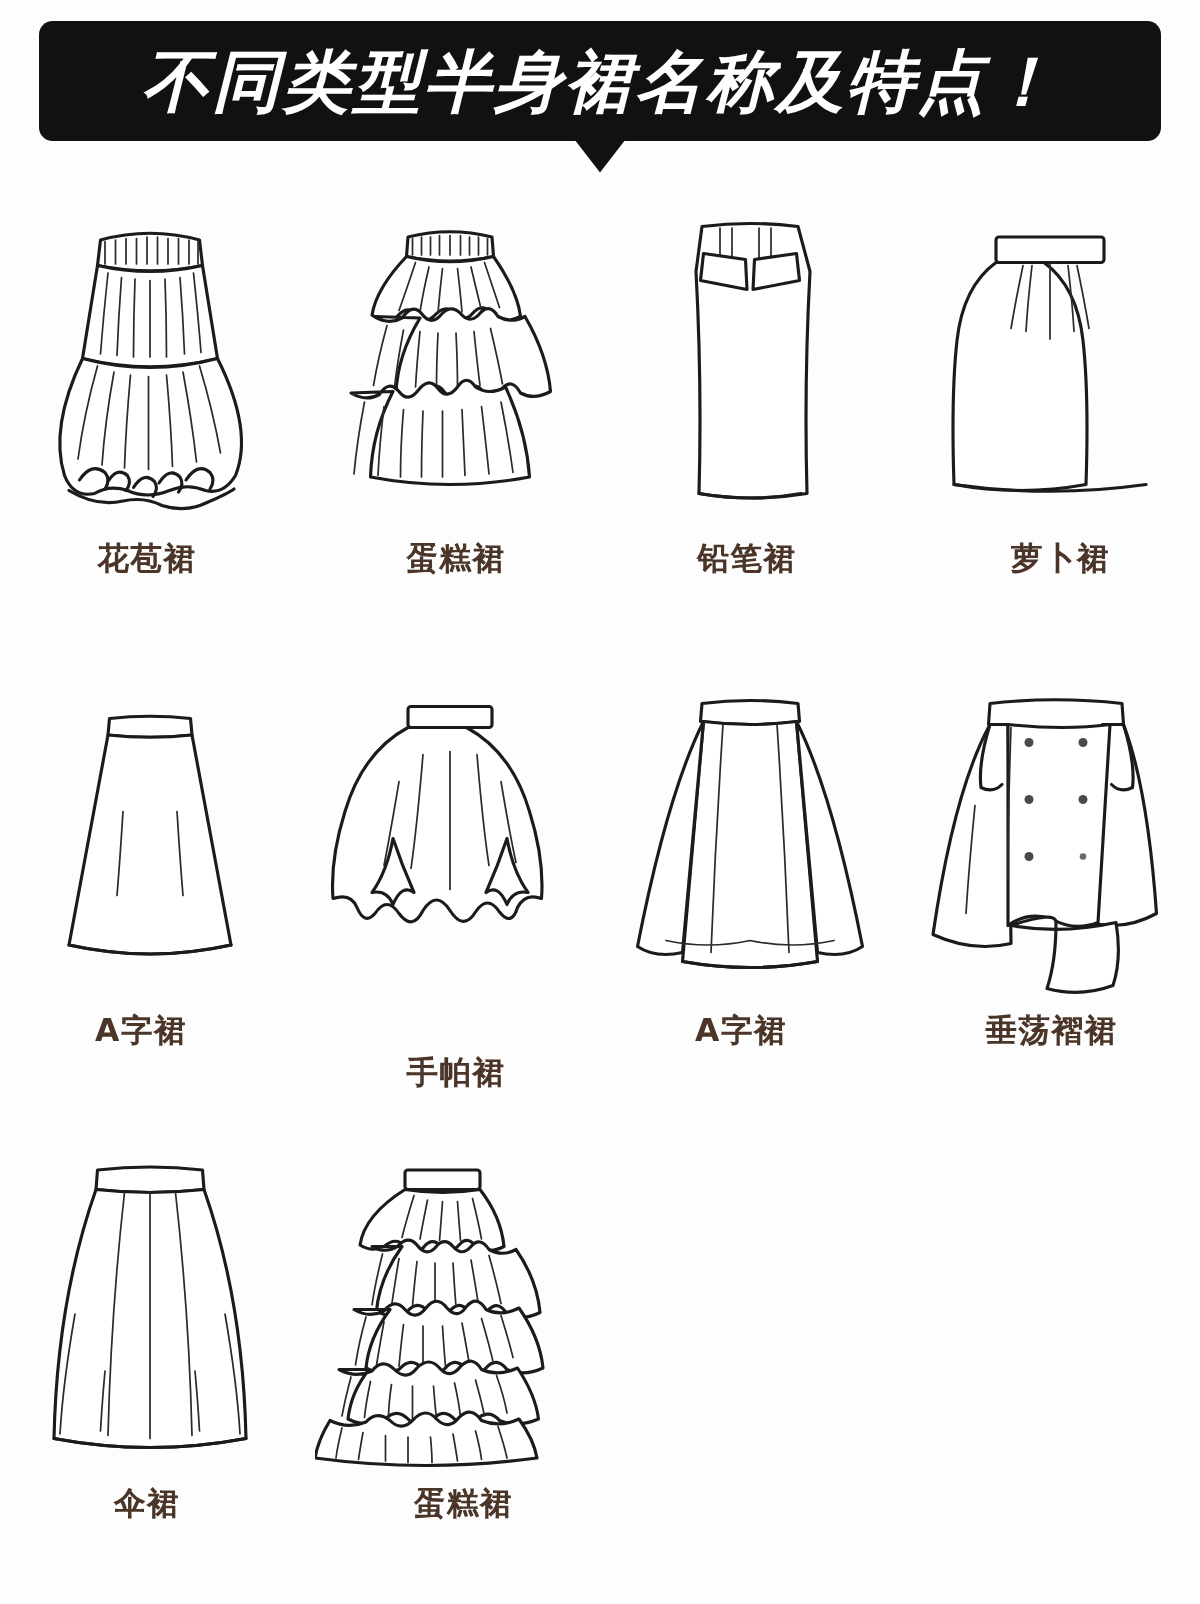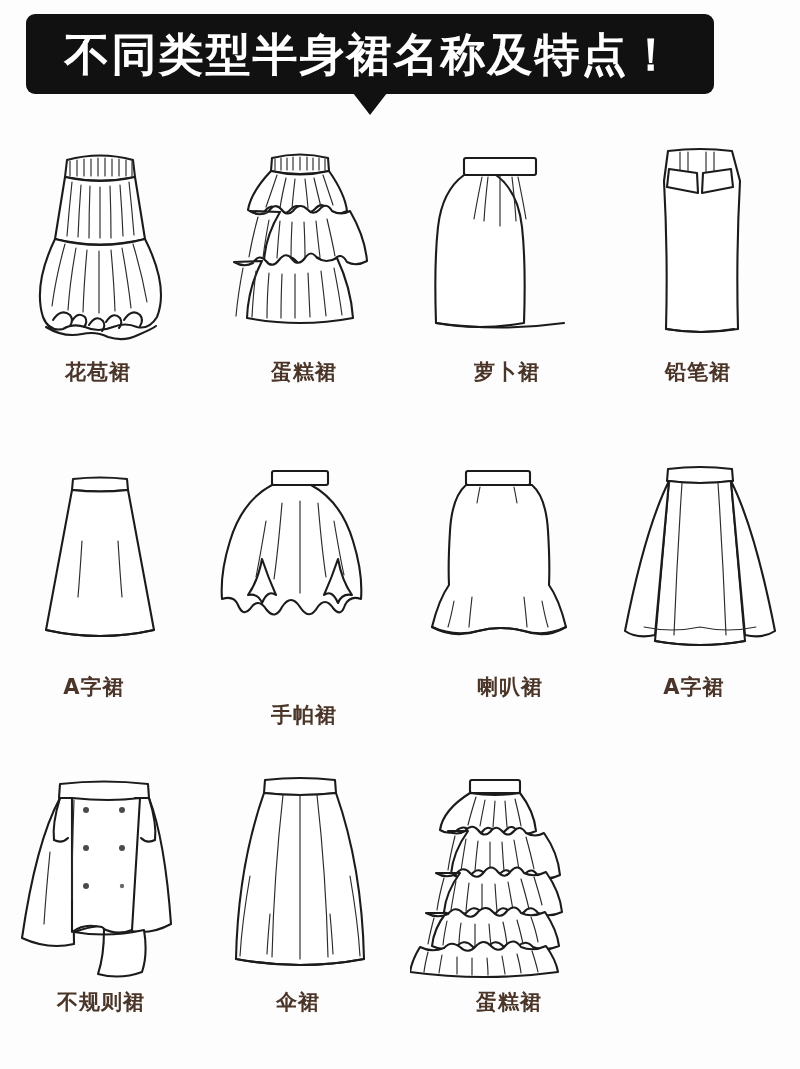--- a/index.html
+++ b/index.html
@@ -6,21 +6,21 @@
   body{
     width:800px;height:1069px;
     background:#fdfdfd;
     font-family:"DejaVu Sans","Liberation Sans",sans-serif;
     overflow:hidden;
     position:relative;
   }
   #page{position:relative;width:800px;height:1069px;}
 
   
-  .banner-wrap{position:absolute;left:26px;top:14px;width:688px;}
+  .banner-wrap{position:absolute;left:26px;top:14px;width:748px;font-style:italic;}
   .banner{
     background:#111111;border-radius:9px;
     height:80px;display:flex;align-items:center;justify-content:center;
   }
   .banner-title{
     color:#ffffff;font-weight:700;font-size:45px;letter-spacing:2px;
     line-height:1;white-space:nowrap;
     font-family:"DejaVu Sans","Liberation Sans",sans-serif;
   }
   .banner-tail{
@@ -104,45 +104,45 @@
           <path class="ln fillw" d="M40 75 q9 6 18 1 q7 -10 13 -3 q6 8 12 2 q7 -9 14 -2 q6 7 12 1 q7 -9 13 1 q9 5 18 0 q15 26 17 50 q-11 6 -20 1 q-6 -11 -13 -2 q-6 7 -12 1 q-6 -8 -13 1 q-7 7 -13 -1 q-6 -8 -13 2 q-9 5 -19 -1 q1 -25 16 -50 z"></path>
           <path class="ln-t" d="M48 81 q-6 22 -9 40 M59 84 q-4 21 -6 38 M70 85 q-2 20 -3 37 M82 86 q-1 20 -1 37 M94 86 q1 20 1 36 M106 85 q2 20 4 36 M117 83 q5 21 8 37"></path>
           <path class="ln fillw" d="M24 126 q10 6 19 1 q6 -10 13 -2 q6 8 13 -1 q7 -9 13 -1 q6 8 13 -1 q6 -9 12 0 q9 6 20 0 q14 30 16 60 q-53 10 -106 0 q1 -30 15 -57 z"></path>
           <path class="ln-t" d="M33 132 q-5 26 -7 48 M46 135 q-3 25 -4 46 M59 137 q-2 24 -2 45 M72 138 q-1 24 -1 44 M85 138 v44 M98 137 q1 24 2 44 M111 135 q3 25 5 45 M124 132 q5 25 8 47"></path>
         </svg>
       </div>
       <div class="caption">蛋糕裙</div>
     </div>
 
 
-    <div class="cell c3">
-      <div class="art">
-        <svg width="180" height="215" viewBox="0 0 180 215">
-          <rect class="ln fillw" x="54" y="22" width="72" height="17" rx="2"></rect>
-          <path class="ln fillw" d="M54 39 q-22 16 -26 52 q-4 36 -2 96 q44 8 88 0 q2 -60 -2 -96 q-4 -36 -26 -52 z"></path>
-          <path class="ln-t" d="M72 41 q-5 24 -8 42 M78 41 q-3 26 -4 44 M90 40 q0 30 0 50 M102 41 q3 26 4 44 M108 41 q5 24 8 42"></path>
-          <path class="ln" d="M26 187 q64 9 128 0"></path>
-        </svg>
-      </div>
-      <div class="caption">萝卜裙</div>
-    </div>
-
     <div class="cell c4">
       <div class="art">
         <svg width="180" height="215" viewBox="0 0 180 215">
           <path class="ln fillw" d="M58 15 q32 -4 64 0 l8 30 q-4 74 -2 148 q-36 6 -72 0 q2 -74 -2 -148 z"></path>
           <path class="ln-t" d="M70 16 v26 M78 16 v24 M96 16 v24 M104 16 v26"></path>
           <path class="ln fillw" d="M59 33 l28 4 l1 20 l-31 -6 z"></path>
           <path class="ln fillw" d="M121 33 l-28 4 l-1 20 l31 -6 z"></path>
           <path class="ln" d="M56 193 q34 6 68 0"></path>
         </svg>
       </div>
       <div class="caption">铅笔裙</div>
     </div>
 
+    <div class="cell c3">
+      <div class="art">
+        <svg width="180" height="215" viewBox="0 0 180 215">
+          <rect class="ln fillw" x="54" y="22" width="72" height="17" rx="2"></rect>
+          <path class="ln fillw" d="M54 39 q-22 16 -26 52 q-4 36 -2 96 q44 8 88 0 q2 -60 -2 -96 q-4 -36 -26 -52 z"></path>
+          <path class="ln-t" d="M72 41 q-5 24 -8 42 M78 41 q-3 26 -4 44 M90 40 q0 30 0 50 M102 41 q3 26 4 44 M108 41 q5 24 8 42"></path>
+          <path class="ln" d="M26 187 q64 9 128 0"></path>
+        </svg>
+      </div>
+      <div class="caption">萝卜裙</div>
+    </div>
+
     <div class="cell c5">
       <div class="art">
         <svg width="180" height="215" viewBox="0 0 180 215">
           <path class="ln fillw" d="M63 28 q27 -3 54 0 l1 11 q-28 3 -56 0 z"></path>
           <path class="ln fillw" d="M62 39 q28 3 56 0 l26 140 q-54 12 -108 0 z"></path>
           <path class="ln-t" d="M72 90 q-2 32 -4 56 M108 90 q2 32 4 56"></path>
           <path class="ln" d="M36 179 q54 12 108 0"></path>
         </svg>
       </div>
       <div class="caption">A字裙</div>
@@ -154,31 +154,20 @@
           <rect class="ln fillw" x="62" y="20" width="56" height="14" rx="2"></rect>
           <path class="ln fillw" d="M62 34 q-30 16 -42 56 q-10 32 -8 58 q12 -4 16 6 q5 12 12 4 q8 -12 16 0 q9 12 16 -2 q9 -14 18 0 q9 14 17 1 q8 -12 16 0 q8 10 12 -3 q5 -10 16 -6 q2 -26 -8 -58 q-12 -40 -42 -56 z"></path>
           <path class="ln" d="M52 108 q-4 22 -14 36 q10 -2 14 8 q6 -14 14 -8 q-8 -18 -14 -36 Z" fill="none"></path>
           <path class="ln" d="M128 108 q4 22 14 36 q-10 -2 -14 8 q-6 -14 -14 -8 q8 -18 14 -36" fill="none"></path>
           <path class="ln-t" d="M72 52 q-4 48 -8 76 M90 50 v92 M108 52 q4 48 8 74 M56 70 q-6 36 -10 56 M124 70 q6 36 10 54"></path>
         </svg>
       </div>
       <div class="caption">手帕裙</div>
     </div>
 
-    <div class="cell c7">
-      <div class="art">
-        <svg width="180" height="215" viewBox="0 0 180 215">
-          <rect class="ln fillw" x="56" y="20" width="64" height="14" rx="2"></rect>
-          <path class="ln fillw" d="M56 34 q-14 12 -16 46 q-2 32 -1 54 q-10 14 -17 42 q22 10 46 4 q22 -6 46 0 q22 6 42 -4 q-7 -28 -17 -42 q1 -22 -1 -54 q-2 -34 -16 -46 z"></path>
-          <path class="ln-t" d="M70 36 q-2 10 -3 16 M104 36 q2 10 3 16 M44 150 q-3 16 -6 26 M62 146 q-2 18 -3 30 M114 146 q2 18 3 30 M132 150 q3 16 6 26"></path>
-          <path class="ln" d="M22 176 q22 12 46 4 q22 -6 46 0 q22 8 42 -4"></path>
-        </svg>
-      </div>
-      <div class="caption">喇叭裙</div>
-    </div>
 
     <div class="cell c8">
       <div class="art">
         <svg width="180" height="215" viewBox="0 0 180 215">
           <path class="ln fillw" d="M58 18 q32 -4 64 0 l1 12 q-33 4 -66 0 z"></path>
           <path class="ln fillw" d="M59 30 q31 4 62 0 l14 160 q-45 8 -90 0 z"></path>
           <path class="ln fillw" d="M59 30 q-24 48 -44 150 q12 8 30 4 l14 -154 z"></path>
           <path class="ln fillw" d="M121 30 q24 48 44 150 q-12 8 -30 4 l-14 -154 z"></path>
           <path class="ln-t" d="M72 32 q-5 76 -8 152 M108 32 q5 76 8 152 M34 176 q28 6 56 0 q28 6 56 0"></path>
           <path class="ln" d="M45 190 q45 8 90 0"></path>
@@ -198,21 +187,21 @@
           <path class="ln" d="M50 32 q-8 26 -6 42 q8 4 14 -2 M139 32 q8 26 6 42 q-8 4 -14 -2"></path>
           <circle cx="76" cy="44" r="3" fill="#4a4a4a"></circle>
             <circle cx="112" cy="44" r="3" fill="#4a4a4a"></circle>
           <circle cx="76" cy="82" r="3" fill="#4a4a4a"></circle>
             <circle cx="112" cy="82" r="3" fill="#4a4a4a"></circle>
           <circle cx="76" cy="120" r="3" fill="#4a4a4a"></circle>
             <circle cx="112" cy="120" r="2.2" fill="#6a6a6a"></circle>
           <path class="ln-t" d="M64 34 q-2 56 -2 100 M40 86 q-4 40 -6 72"></path>
         </svg>
       </div>
-      <div class="caption">不规则裙</div>
+      <div class="caption">垂荡褶裙</div>
     </div>
 
     <div class="cell c10">
       <div class="art">
         <svg width="180" height="215" viewBox="0 0 180 215">
           <path class="ln fillw" d="M55 14 q35 -4 70 0 l1 13 q-36 4 -72 0 z"></path>
           <path class="ln fillw" d="M54 27 q36 4 72 0 q26 74 28 166 q-64 12 -128 0 q2 -92 28 -166 z"></path>
           <path class="ln-t" d="M73 29 q-9 80 -11 162 M90 29 v164 M107 29 q9 80 11 162 M40 110 q-8 46 -10 80 M140 110 q8 46 10 80"></path>
           <path class="ln-t" d="M60 148 q-2 22 -3 40 M120 148 q2 22 3 40"></path>
           <path class="ln" d="M26 193 q64 12 128 0"></path>

